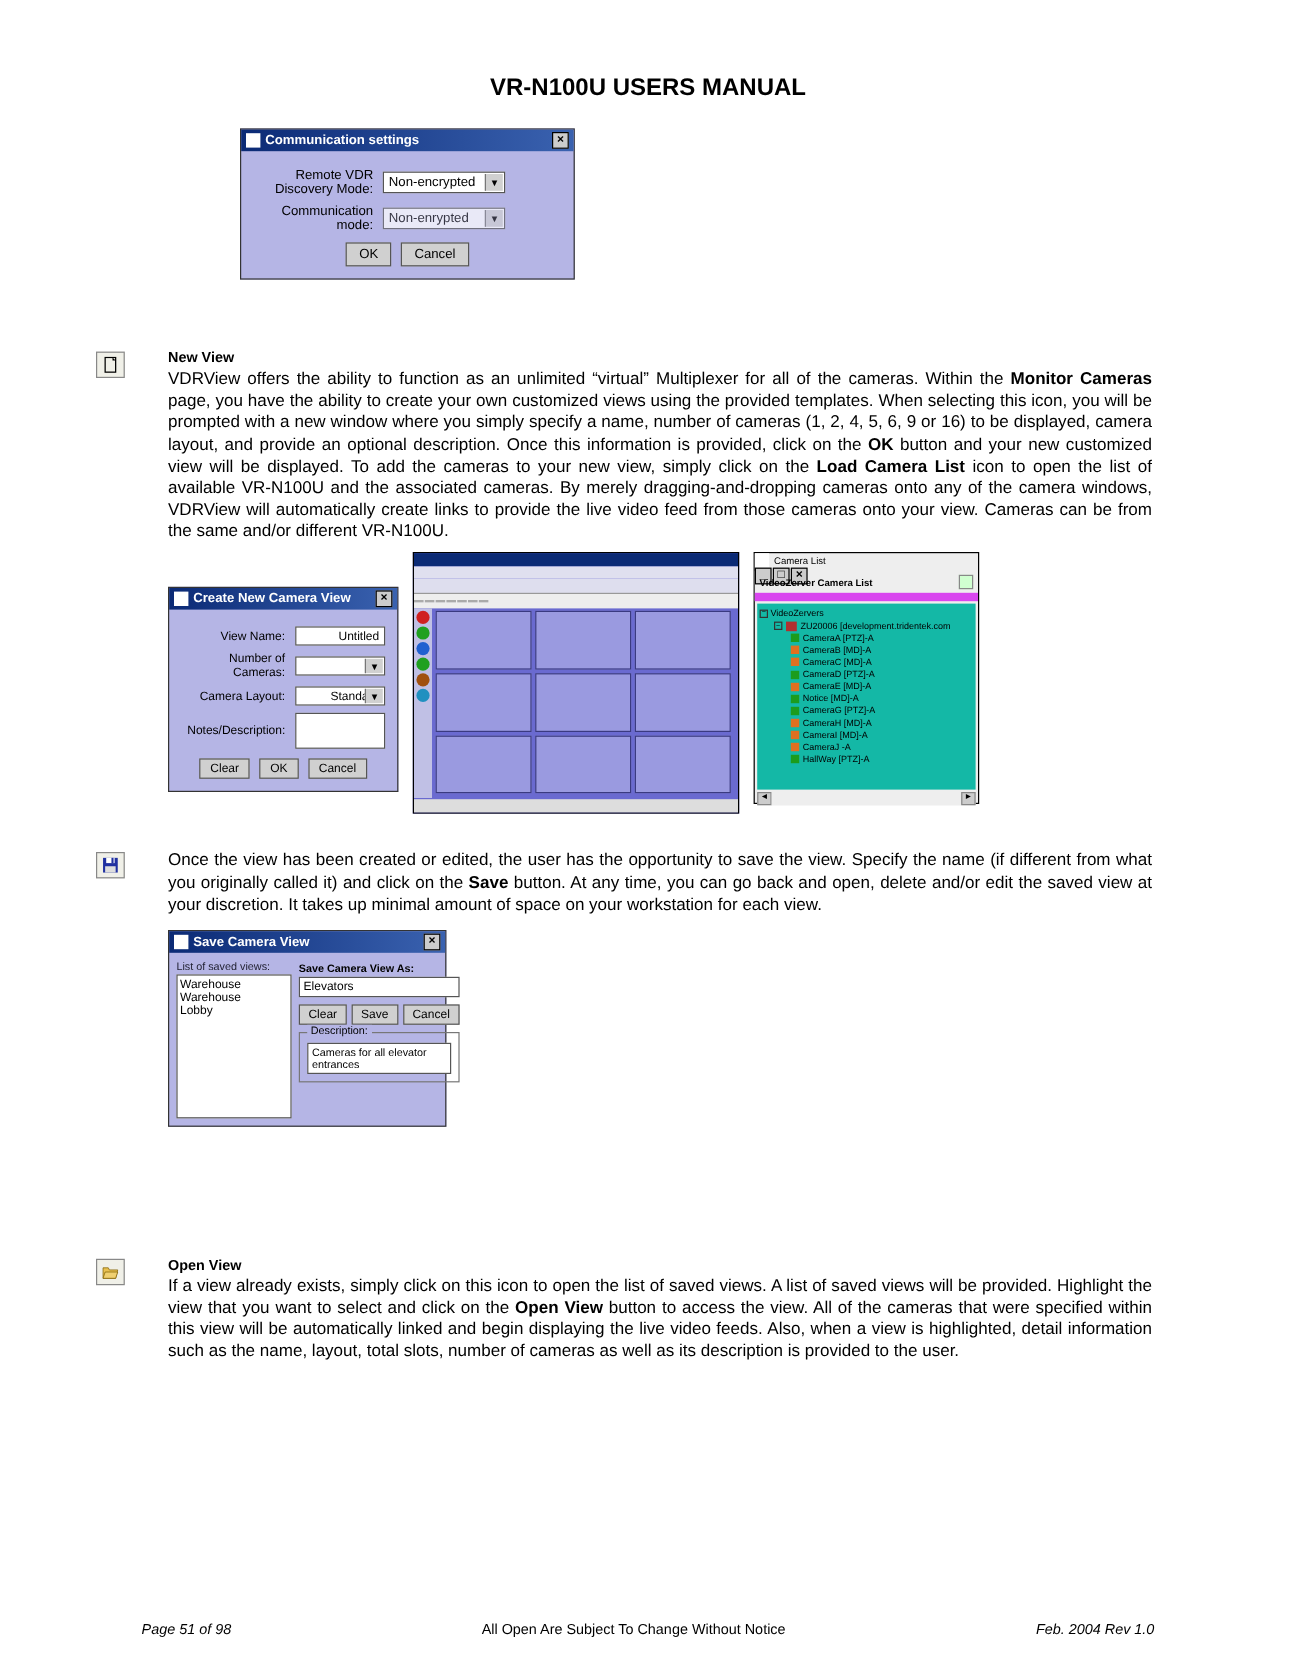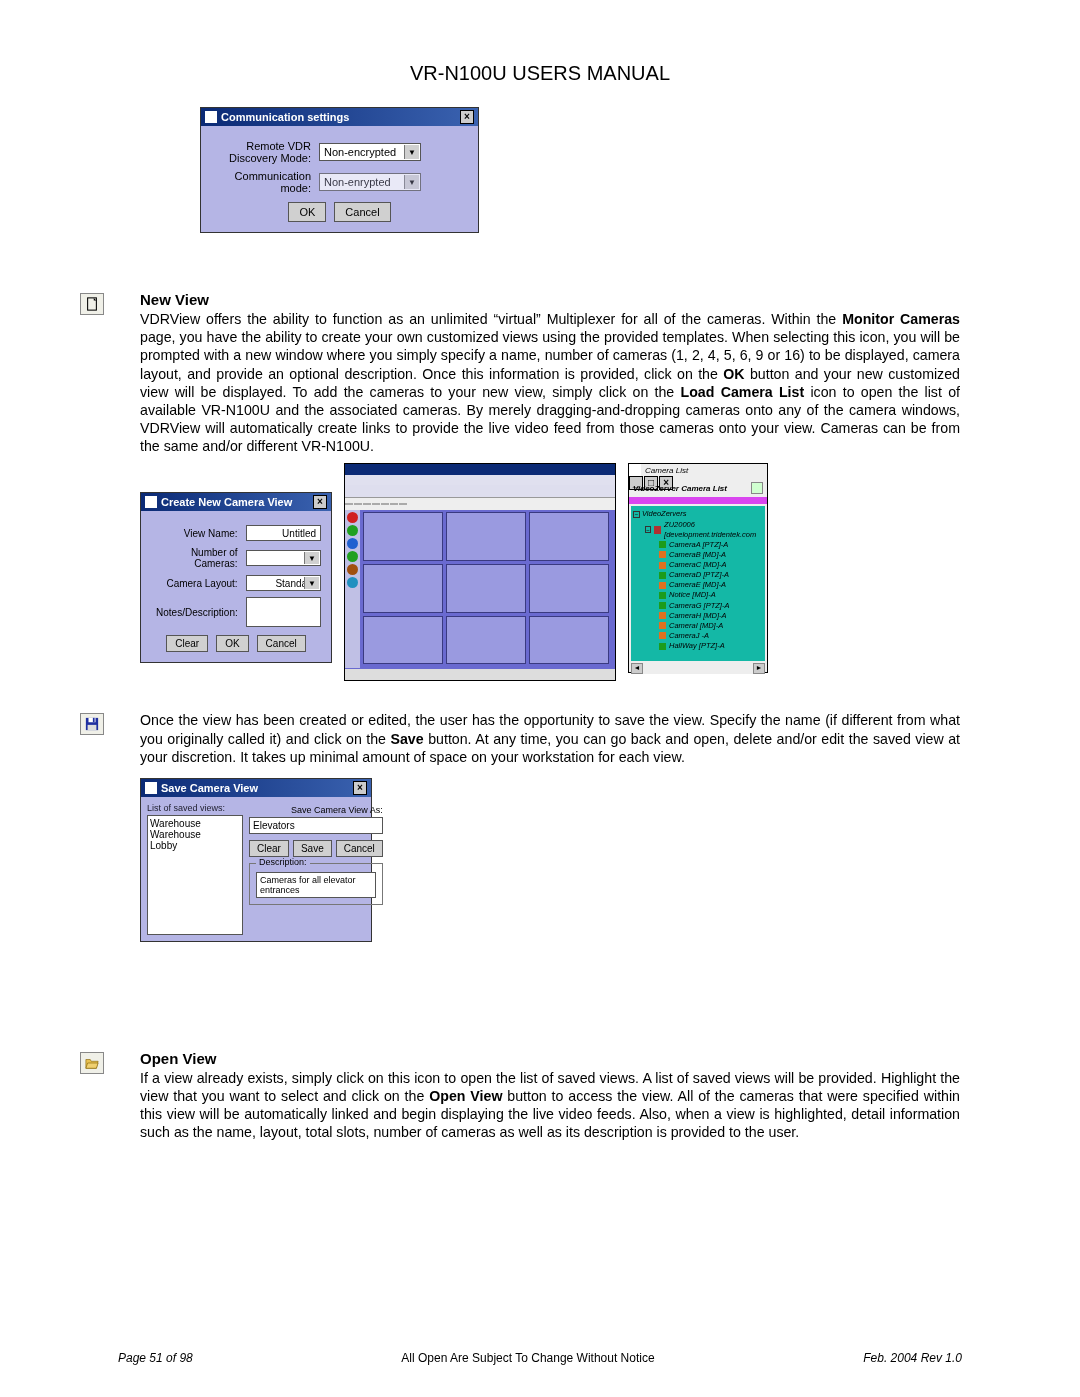--- a/index.html
+++ b/index.html
@@ -6,21 +6,21 @@
   body {
     font-family: Arial, Helvetica, sans-serif;
     background: #fff;
     width: 1080px;
     height: 1397px;
     position: relative;
     color: #000;
   }
   .page-title {
     text-align: center;
-    font-weight: normal;
+    font-weight: bold;
     font-size: 20px;
     padding: 62px 0 10px 0;
   }
   .content {
     padding: 0 120px 0 140px;
   }
   .icon-box {
     width: 24px;
     height: 22px;
     border: 1px solid #888;
@@ -28,21 +28,21 @@
     display: inline-flex;
     align-items: center;
     justify-content: center;
     position: absolute;
     margin-left: -60px;
     margin-top: 2px;
   }
   .icon-box svg { width: 14px; height: 14px; }
   .section-heading {
     font-weight: bold;
-    font-size: 15px;
+    font-size: 12px;
     margin-top: 24px;
     margin-bottom: 2px;
   }
   .para {
     font-size: 14.2px;
     line-height: 1.28;
     text-align: justify;
   }
   .para b { font-weight: bold; }
 
@@ -125,21 +125,21 @@
   .mpx-grid {
     position:absolute; left:18px; top:48px; right:6px; bottom:16px;
     display:grid; grid-template-columns:repeat(3,1fr); grid-template-rows:repeat(3,1fr);
     gap:3px;
   }
   .mpx-grid div { background:#9a9ae0; border:1px solid #3a3a80; }
   .mpx-status { position:absolute; left:0; right:0; bottom:0; height:11px; background:#ddd; }
 
   
   .camlist {
-    width: 140px; height: 210px; border:1px solid #000; background:#eee; font-size:8px;font-style:italic;
+    width: 188px; height: 210px; border:1px solid #000; background:#eee; font-size:8px;
   }
   .camlist .titlebar { height:15px; }
   .camlist-head {
     font-weight:bold; padding:3px 4px; background:#eee; border-bottom:7px solid #d946ef;
     display:flex; align-items:center; justify-content:space-between;
   }
   .camlist-head .refresh { width:12px; height:12px; border:1px solid #888; background:#d0ffd0; }
   .camlist-tree {
     background:#14b8a6; margin:2px; height:155px; overflow:hidden; padding:3px 2px;
     font-size:7.5px; line-height:1.35;
@@ -159,21 +159,21 @@
 
   
   #save-view { width: 232px; }
   #save-view .dialog-body { padding:6px; display:flex; gap:6px; }
   .sv-left {
     width:96px; background:#fff; border:1px solid #555; height:120px; padding:2px;
     font-size:10px;
   }
   .sv-left-title { font-size:9px; color:#223; margin-bottom:2px; }
   .sv-right { flex:1; }
-  .sv-subtitle { text-align:right; font-size:9px; margin:2px 0; }
+  .sv-subtitle { text-align:left; font-size:9px; margin:2px 0;font-weight:bold; }
   .sv-input { width:100%; height:17px; border:1px solid #555; background:#fff; font-size:10px; padding:0 3px; display:flex; align-items:center; }
   .sv-btn-row { display:flex; gap:4px; margin:6px 0; }
   .sv-btn-row .btn { font-size:10px; height:17px; padding:0 7px; }
   .sv-desc-frame { border:1px solid #777; padding:8px 6px 6px 6px; margin-top:4px; position:relative; }
   .sv-desc-frame .legend { position:absolute; top:-7px; left:6px; font-size:9px; background:#b5b5e5; padding:0 3px; }
   .sv-desc-text { background:#fff; border:1px solid #555; height:26px; font-size:9px; padding:2px 3px; }
 
   .footer {
     position:absolute; bottom: 32px; left:0; right:0;
     display:flex; justify-content:space-between; align-items:center;

